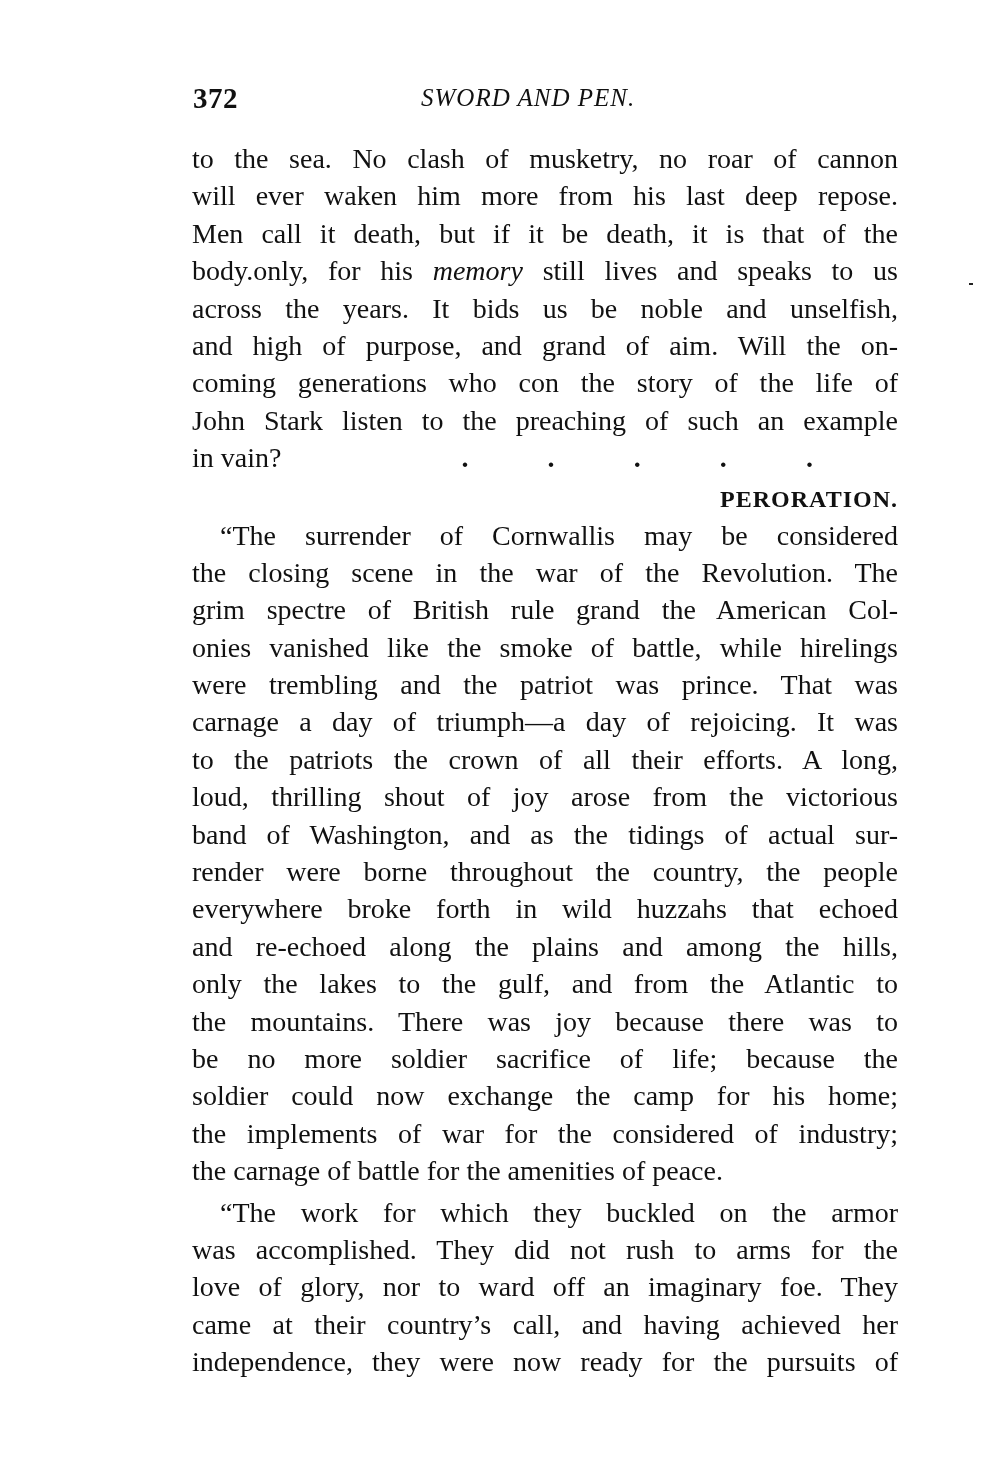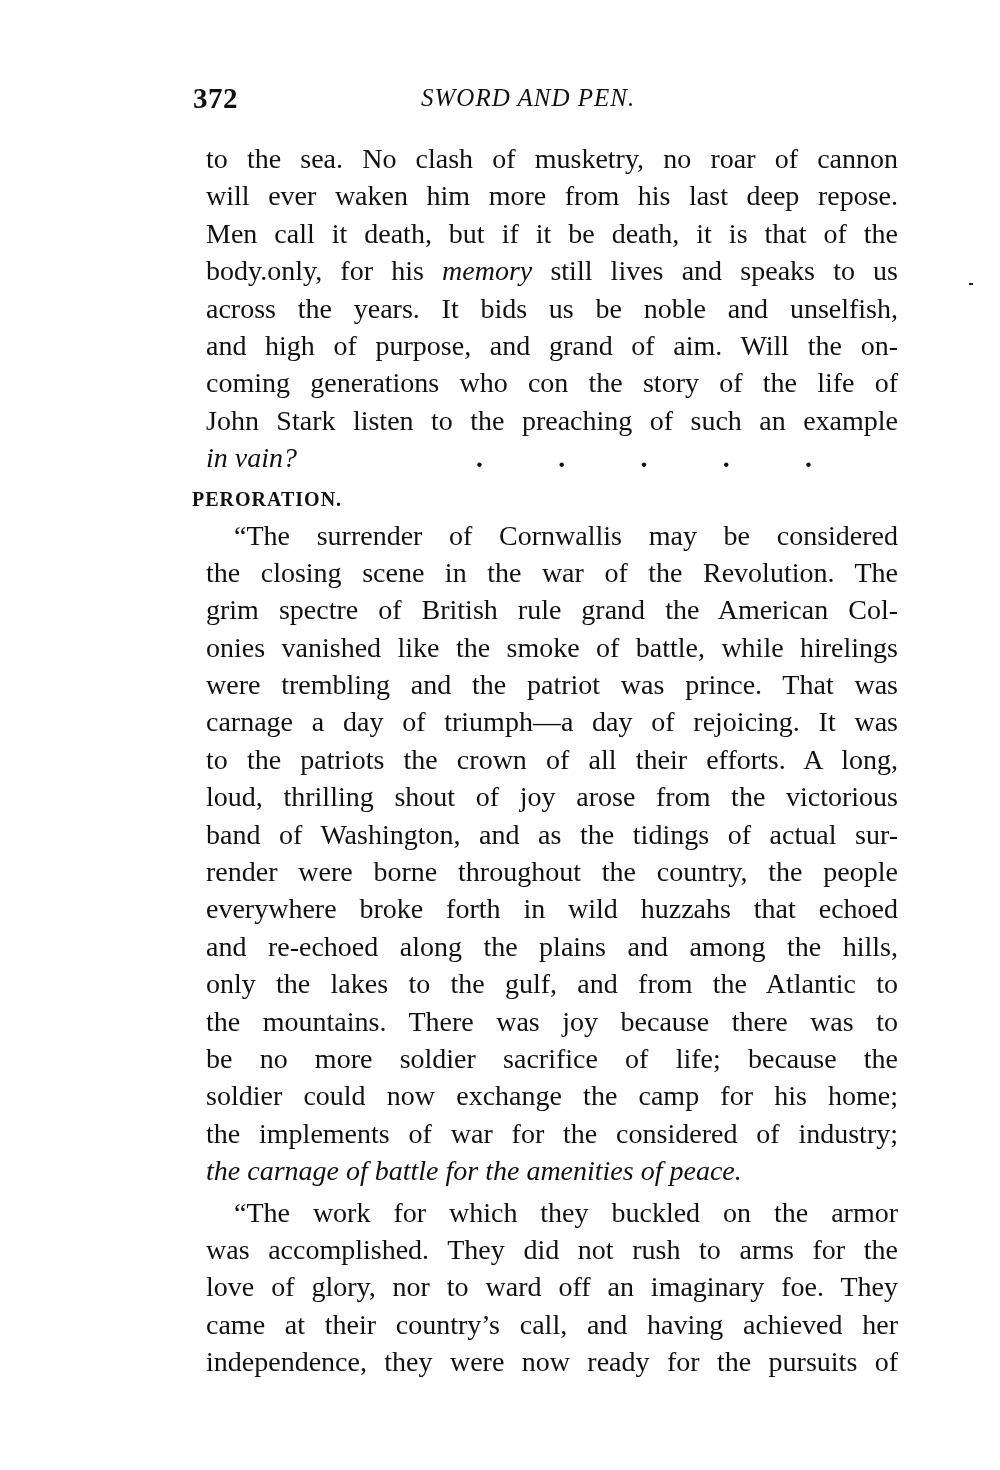--- a/index.html
+++ b/index.html
@@ -51,25 +51,23 @@
     }
     .line {
       display: block;
       height: 37.4px;
       line-height: 37.4px;
       font-size: 28px;
       white-space: nowrap;
       text-align: justify;
       text-align-last: justify;
       overflow: visible;
-      margin-left: 14px;
     }
     .line.last {
       text-align-last: left;
-      font-style: italic;
     }
     .line.indent {
       padding-left: 28px;
     }
     .ellipsis-line {
       display: flex;
       align-items: center;
     }
     .ellipsis-line .lead {
       flex: 0 0 auto;
@@ -79,22 +77,22 @@
       justify-content: space-between;
       flex: 1 1 auto;
       margin-left: 180px;
       margin-right: 85px;
     }
     .dot {
       font-weight: bold;
     }
     .section-heading {
       display: block;
-      text-align: left;
-      font-size: 20px;
+      text-align: right;
+      font-size: 24px;
       font-weight: bold;
       letter-spacing: 1px;
       height: 40px;
       line-height: 44px;
     }
     em.ital {
       font-style: italic;
     }
     .stray-mark {
       position: absolute;

